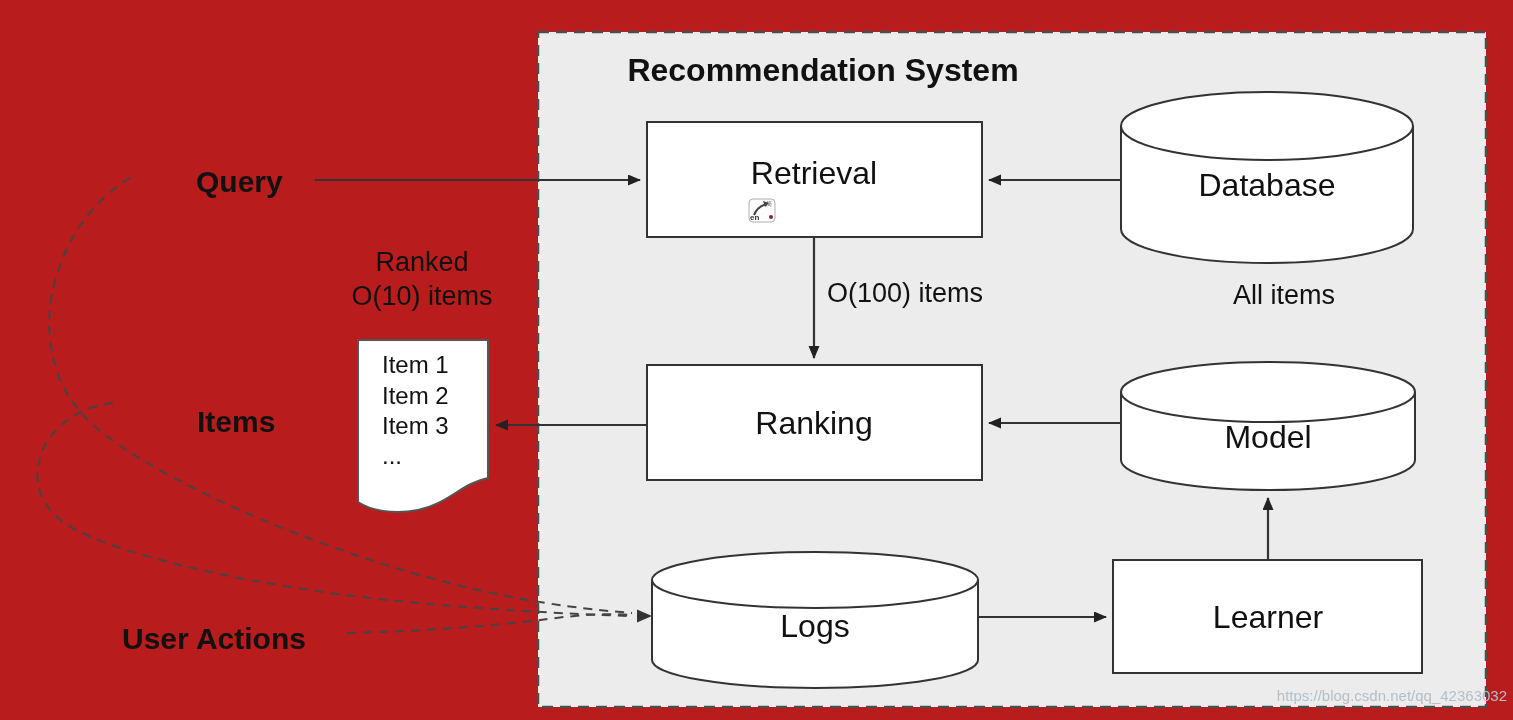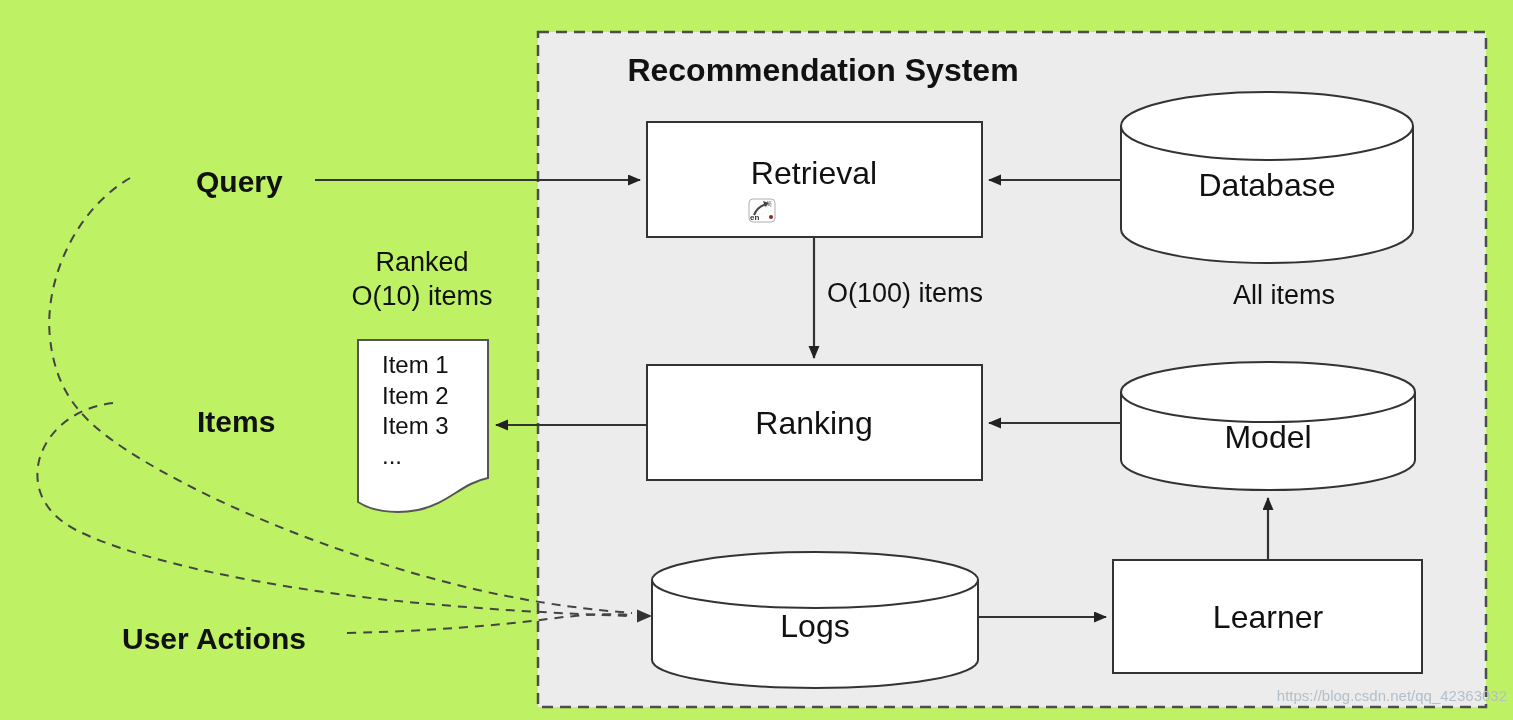--- a/index.html
+++ b/index.html
@@ -1,19 +1,19 @@
 <!DOCTYPE html>
 <html><head>
 <meta charset="utf-8">
 <style>
   html,body{margin:0;padding:0;background:#ffffff;}
   .stage{
     position:relative;
     width:1513px;height:720px;
-    background:#bef264;
+    background:#b91c1c;
     font-family:"Liberation Sans", sans-serif;
     overflow:hidden;
   }
   svg{display:block;}
   text{fill:#111111;font-family:"Liberation Sans", sans-serif;}
   .title-lbl{font-size:32px;font-weight:700;}
   .ext-lbl{font-size:30px;font-weight:700;}
   .node-lbl{font-size:32px;font-weight:400;}
   .small-lbl{font-size:27px;font-weight:400;}
   .item-lbl{font-size:24px;font-weight:400;}

